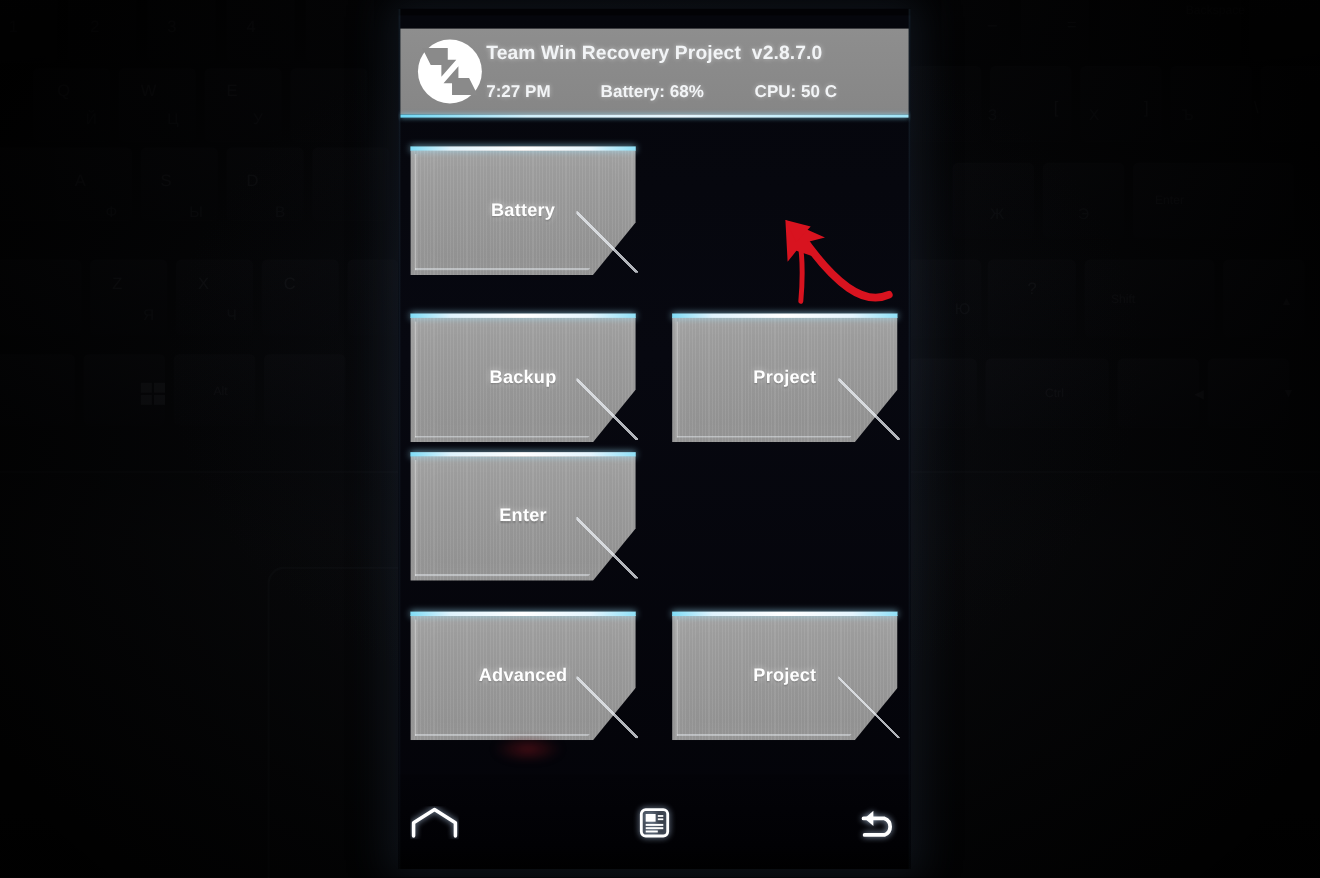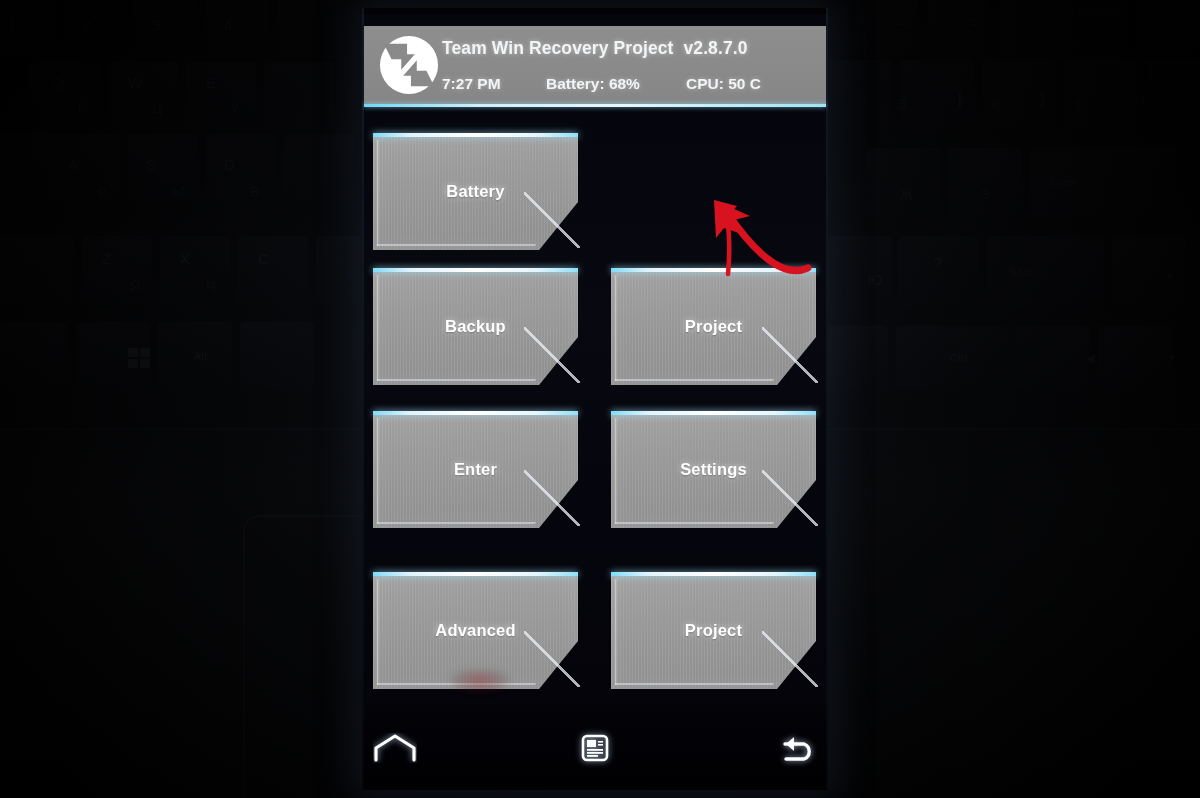--- a/index.html
+++ b/index.html
@@ -149,23 +149,23 @@
   }
 
   .btn {
     position: absolute;
     width: 205px;
     height: 117px;
   }
   .btn.col0 { left: 11px; }
   .btn.col1 { left: 249px; }
   .btn.row0 { top: 9px; }
-  .btn.row1 { top: 144px; padding-left: 36px; }
+  .btn.row1 { top: 161px; padding-left: 36px; }
   .btn.row2 { top: 287px; }
-  .btn.row3 { top: 448px; }
+  .btn.row3 { top: 432px; }
 
   
   .btn-face {
     position: absolute;
     left: 0; top: 3px;
     width: 205px; height: 114px;
     background: linear-gradient(178deg, #a4a4a4 0%, #9d9d9d 40%, #949494 100%);
     clip-path: polygon(0 0, 100% 0, 100% 58%, 81% 100%, 0 100%);
     box-shadow: inset 0 0 26px rgba(255,255,255,0.10);
   }
@@ -449,28 +449,20 @@
 
         <div class="btn col0 row2">
           <div class="btn-face"></div>
           <div class="btn-tex"></div>
           <div class="btn-inner"></div>
           <div class="btn-chamfer"></div>
           <div class="btn-top"></div>
           <div class="btn-label">Enter</div>
         </div>
 
-        <div class="btn col1 row2">
-          <div class="btn-face"></div>
-          <div class="btn-tex"></div>
-          <div class="btn-inner"></div>
-          <div class="btn-chamfer"></div>
-          <div class="btn-top"></div>
-          <div class="btn-label">Settings</div>
-        </div>
 
         <div class="btn col0 row3">
           <div class="btn-face"></div>
           <div class="btn-tex"></div>
           <div class="btn-inner"></div>
           <div class="btn-chamfer"></div>
           <div class="btn-top"></div>
           <div class="btn-label">Advanced</div>
         </div>
 

